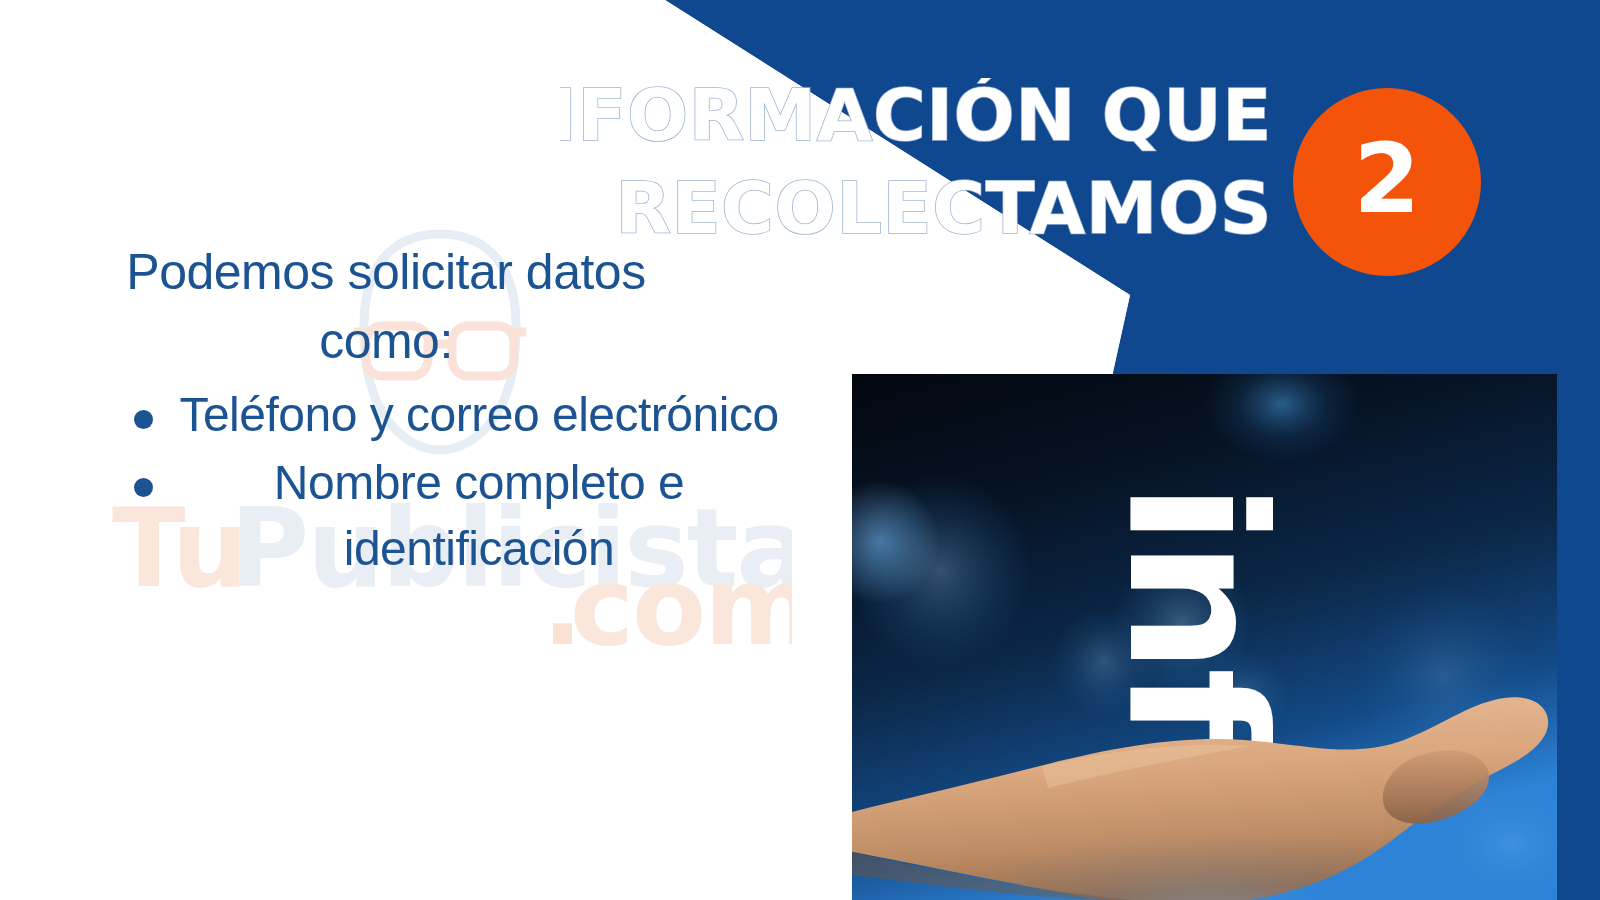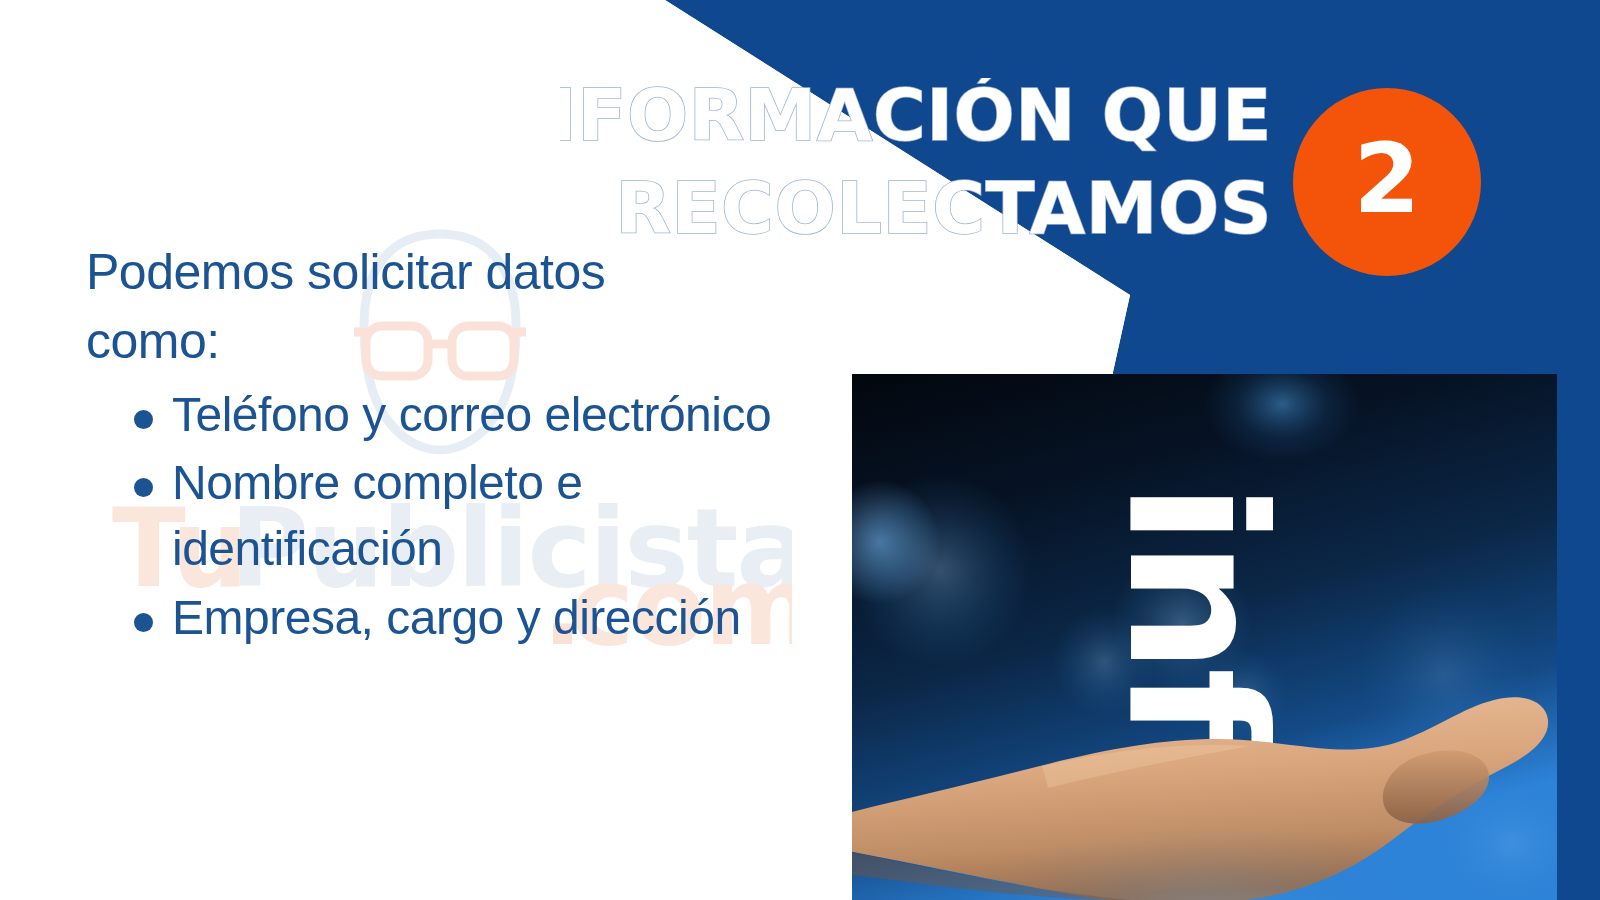--- a/index.html
+++ b/index.html
@@ -92,20 +92,21 @@
     margin-top: -6px;
   }
 
   
   .body-block {
     position: absolute;
     left: 86px;
     top: 238px;
     width: 700px;
     color: #1b5393;
+    text-align: center;
   }
   .lead {
     font-size: 50px;
     line-height: 1.38;
     font-weight: 400;
     letter-spacing: -0.5px;
     margin: 0 0 4px 0;
     max-width: 600px;
   }
   .bullets {
@@ -181,21 +182,20 @@
 
   <div class="badge">
     <span class="badge-num">2</span>
   </div>
 
   <div class="body-block">
     <p class="lead">Podemos solicitar datos como:</p>
     <ul class="bullets">
       <li>Teléfono y correo electrónico</li>
       <li>Nombre completo e identificación</li>
-      <li>Empresa, cargo y dirección</li>
     </ul>
   </div>
 
   <div class="photo">
     <svg width="705" height="526" viewBox="0 0 705 526">
       <defs>
         <linearGradient id="bgGrad" x1="0" y1="0" x2="0.35" y2="1">
           <stop offset="0%" stop-color="#03070e"></stop>
           <stop offset="28%" stop-color="#061325"></stop>
           <stop offset="55%" stop-color="#0b2747"></stop>

